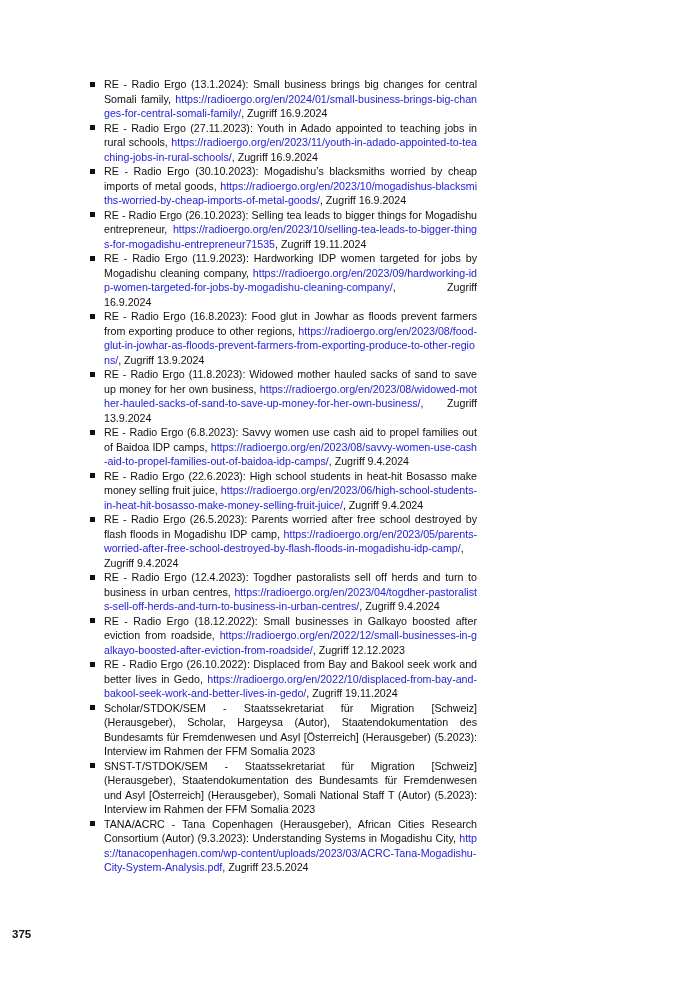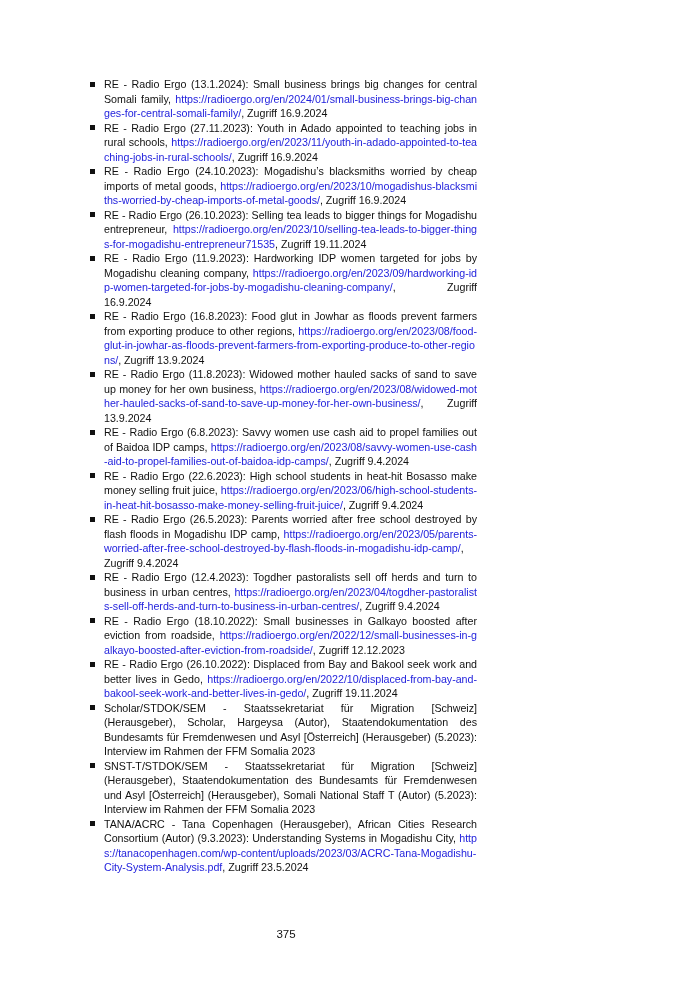--- a/index.html
+++ b/index.html
@@ -52,47 +52,48 @@
   .link {
     color: var(--link-color);
     text-decoration: none;
     word-break: break-all;
     overflow-wrap: anywhere;
     cursor: pointer;
   }
   .page-footer {
     position: absolute;
     top: 924px;
-    left: 4px;
+    left: 12px;
     width: 100%;
-    text-align: center;
+    text-align: left;
+    font-weight: bold;
   }
   .page-number {
     font-size: 11.5px;
     color: var(--text-color);
   }
 </style>
 </head>
 <body>
 
 <div class="page">
   <main class="content">
     <ul class="refs">
         <li class="ref"><span class="bullet"></span><span class="txt">RE - Radio Ergo (13.1.2024): Small business brings big changes for central Somali family, </span><a class="link" href="#">https://radioergo.org/en/2024/01/small-business-brings-big-changes-for-central-somali-family/</a><span class="txt">, Zugriff 16.9.2024</span></li>
         <li class="ref"><span class="bullet"></span><span class="txt">RE - Radio Ergo (27.11.2023): Youth in Adado appointed to teaching jobs in rural schools, </span><a class="link" href="#">https://radioergo.org/en/2023/11/youth-in-adado-appointed-to-teaching-jobs-in-rural-schools/</a><span class="txt">, Zugriff 16.9.2024</span></li>
-        <li class="ref"><span class="bullet"></span><span class="txt">RE - Radio Ergo (24.10.2023): Mogadishu’s blacksmiths worried by cheap imports of metal goods, </span><a class="link" href="#">https://radioergo.org/en/2023/10/mogadishus-blacksmiths-worried-by-cheap-imports-of-metal-goods/</a><span class="txt">, Zugriff 16.9.2024</span></li>
+        <li class="ref"><span class="bullet"></span><span class="txt">RE - Radio Ergo (30.10.2023): Mogadishu’s blacksmiths worried by cheap imports of metal goods, </span><a class="link" href="#">https://radioergo.org/en/2023/10/mogadishus-blacksmiths-worried-by-cheap-imports-of-metal-goods/</a><span class="txt">, Zugriff 16.9.2024</span></li>
         <li class="ref"><span class="bullet"></span><span class="txt">RE - Radio Ergo (26.10.2023): Selling tea leads to bigger things for Mogadishu entrepreneur, </span><a class="link" href="#">https://radioergo.org/en/2023/10/selling-tea-leads-to-bigger-things-for-mogadishu-entrepreneur71535</a><span class="txt">, Zugriff 19.11.2024</span></li>
         <li class="ref"><span class="bullet"></span><span class="txt">RE - Radio Ergo (11.9.2023): Hardworking IDP women targeted for jobs by Mogadishu cleaning company, </span><a class="link" href="#">https://radioergo.org/en/2023/09/hardworking-idp-women-targeted-for-jobs-by-mogadishu-cleaning-company/</a><span class="txt">, Zugriff 16.9.2024</span></li>
         <li class="ref"><span class="bullet"></span><span class="txt">RE - Radio Ergo (16.8.2023): Food glut in Jowhar as floods prevent farmers from exporting produce to other regions, </span><a class="link" href="#">https://radioergo.org/en/2023/08/food-glut-in-jowhar-as-floods-prevent-farmers-from-exporting-produce-to-other-regions/</a><span class="txt">, Zugriff 13.9.2024</span></li>
         <li class="ref"><span class="bullet"></span><span class="txt">RE - Radio Ergo (11.8.2023): Widowed mother hauled sacks of sand to save up money for her own business, </span><a class="link" href="#">https://radioergo.org/en/2023/08/widowed-mother-hauled-sacks-of-sand-to-save-up-money-for-her-own-business/</a><span class="txt">, Zugriff 13.9.2024</span></li>
         <li class="ref"><span class="bullet"></span><span class="txt">RE - Radio Ergo (6.8.2023): Savvy women use cash aid to propel families out of Baidoa IDP camps, </span><a class="link" href="#">https://radioergo.org/en/2023/08/savvy-women-use-cash-aid-to-propel-families-out-of-baidoa-idp-camps/</a><span class="txt">, Zugriff 9.4.2024</span></li>
         <li class="ref"><span class="bullet"></span><span class="txt">RE - Radio Ergo (22.6.2023): High school students in heat-hit Bosasso make money selling fruit juice, </span><a class="link" href="#">https://radioergo.org/en/2023/06/high-school-students-in-heat-hit-bosasso-make-money-selling-fruit-juice/</a><span class="txt">, Zugriff 9.4.2024</span></li>
         <li class="ref"><span class="bullet"></span><span class="txt">RE - Radio Ergo (26.5.2023): Parents worried after free school destroyed by flash floods in Mogadishu IDP camp, </span><a class="link" href="#">https://radioergo.org/en/2023/05/parents-worried-after-free-school-destroyed-by-flash-floods-in-mogadishu-idp-camp/</a><span class="txt">, Zugriff 9.4.2024</span></li>
         <li class="ref"><span class="bullet"></span><span class="txt">RE - Radio Ergo (12.4.2023): Togdher pastoralists sell off herds and turn to business in urban centres, </span><a class="link" href="#">https://radioergo.org/en/2023/04/togdher-pastoralists-sell-off-herds-and-turn-to-business-in-urban-centres/</a><span class="txt">, Zugriff 9.4.2024</span></li>
-        <li class="ref"><span class="bullet"></span><span class="txt">RE - Radio Ergo (18.10.2022): Small businesses in Galkayo boosted after eviction from roadside, </span><a class="link" href="#">https://radioergo.org/en/2022/12/small-businesses-in-galkayo-boosted-after-eviction-from-roadside/</a><span class="txt">, Zugriff 12.12.2023</span></li>
+        <li class="ref"><span class="bullet"></span><span class="txt">RE - Radio Ergo (18.12.2022): Small businesses in Galkayo boosted after eviction from roadside, </span><a class="link" href="#">https://radioergo.org/en/2022/12/small-businesses-in-galkayo-boosted-after-eviction-from-roadside/</a><span class="txt">, Zugriff 12.12.2023</span></li>
         <li class="ref"><span class="bullet"></span><span class="txt">RE - Radio Ergo (26.10.2022): Displaced from Bay and Bakool seek work and better lives in Gedo, </span><a class="link" href="#">https://radioergo.org/en/2022/10/displaced-from-bay-and-bakool-seek-work-and-better-lives-in-gedo/</a><span class="txt">, Zugriff 19.11.2024</span></li>
         <li class="ref"><span class="bullet"></span><span class="txt">Scholar/STDOK/SEM - Staatssekretariat für Migration [Schweiz] (Herausgeber), Scholar, Hargeysa (Autor), Staatendokumentation des Bundesamts für Fremdenwesen und Asyl [Österreich] (Herausgeber) (5.2023): Interview im Rahmen der FFM Somalia 2023</span></li>
         <li class="ref"><span class="bullet"></span><span class="txt">SNST-T/STDOK/SEM - Staatssekretariat für Migration [Schweiz] (Herausgeber), Staatendokumentation des Bundesamts für Fremdenwesen und Asyl [Österreich] (Herausgeber), Somali National Staff T (Autor) (5.2023): Interview im Rahmen der FFM Somalia 2023</span></li>
         <li class="ref"><span class="bullet"></span><span class="txt">TANA/ACRC - Tana Copenhagen (Herausgeber), African Cities Research Consortium (Autor) (9.3.2023): Understanding Systems in Mogadishu City, </span><a class="link" href="#">https://tanacopenhagen.com/wp-content/uploads/2023/03/ACRC-Tana-Mogadishu-City-System-Analysis.pdf</a><span class="txt">, Zugriff 23.5.2024</span></li>
       </ul>
   </main>
   <footer class="page-footer">
     <span class="page-number">375</span>
   </footer>
 </div>

